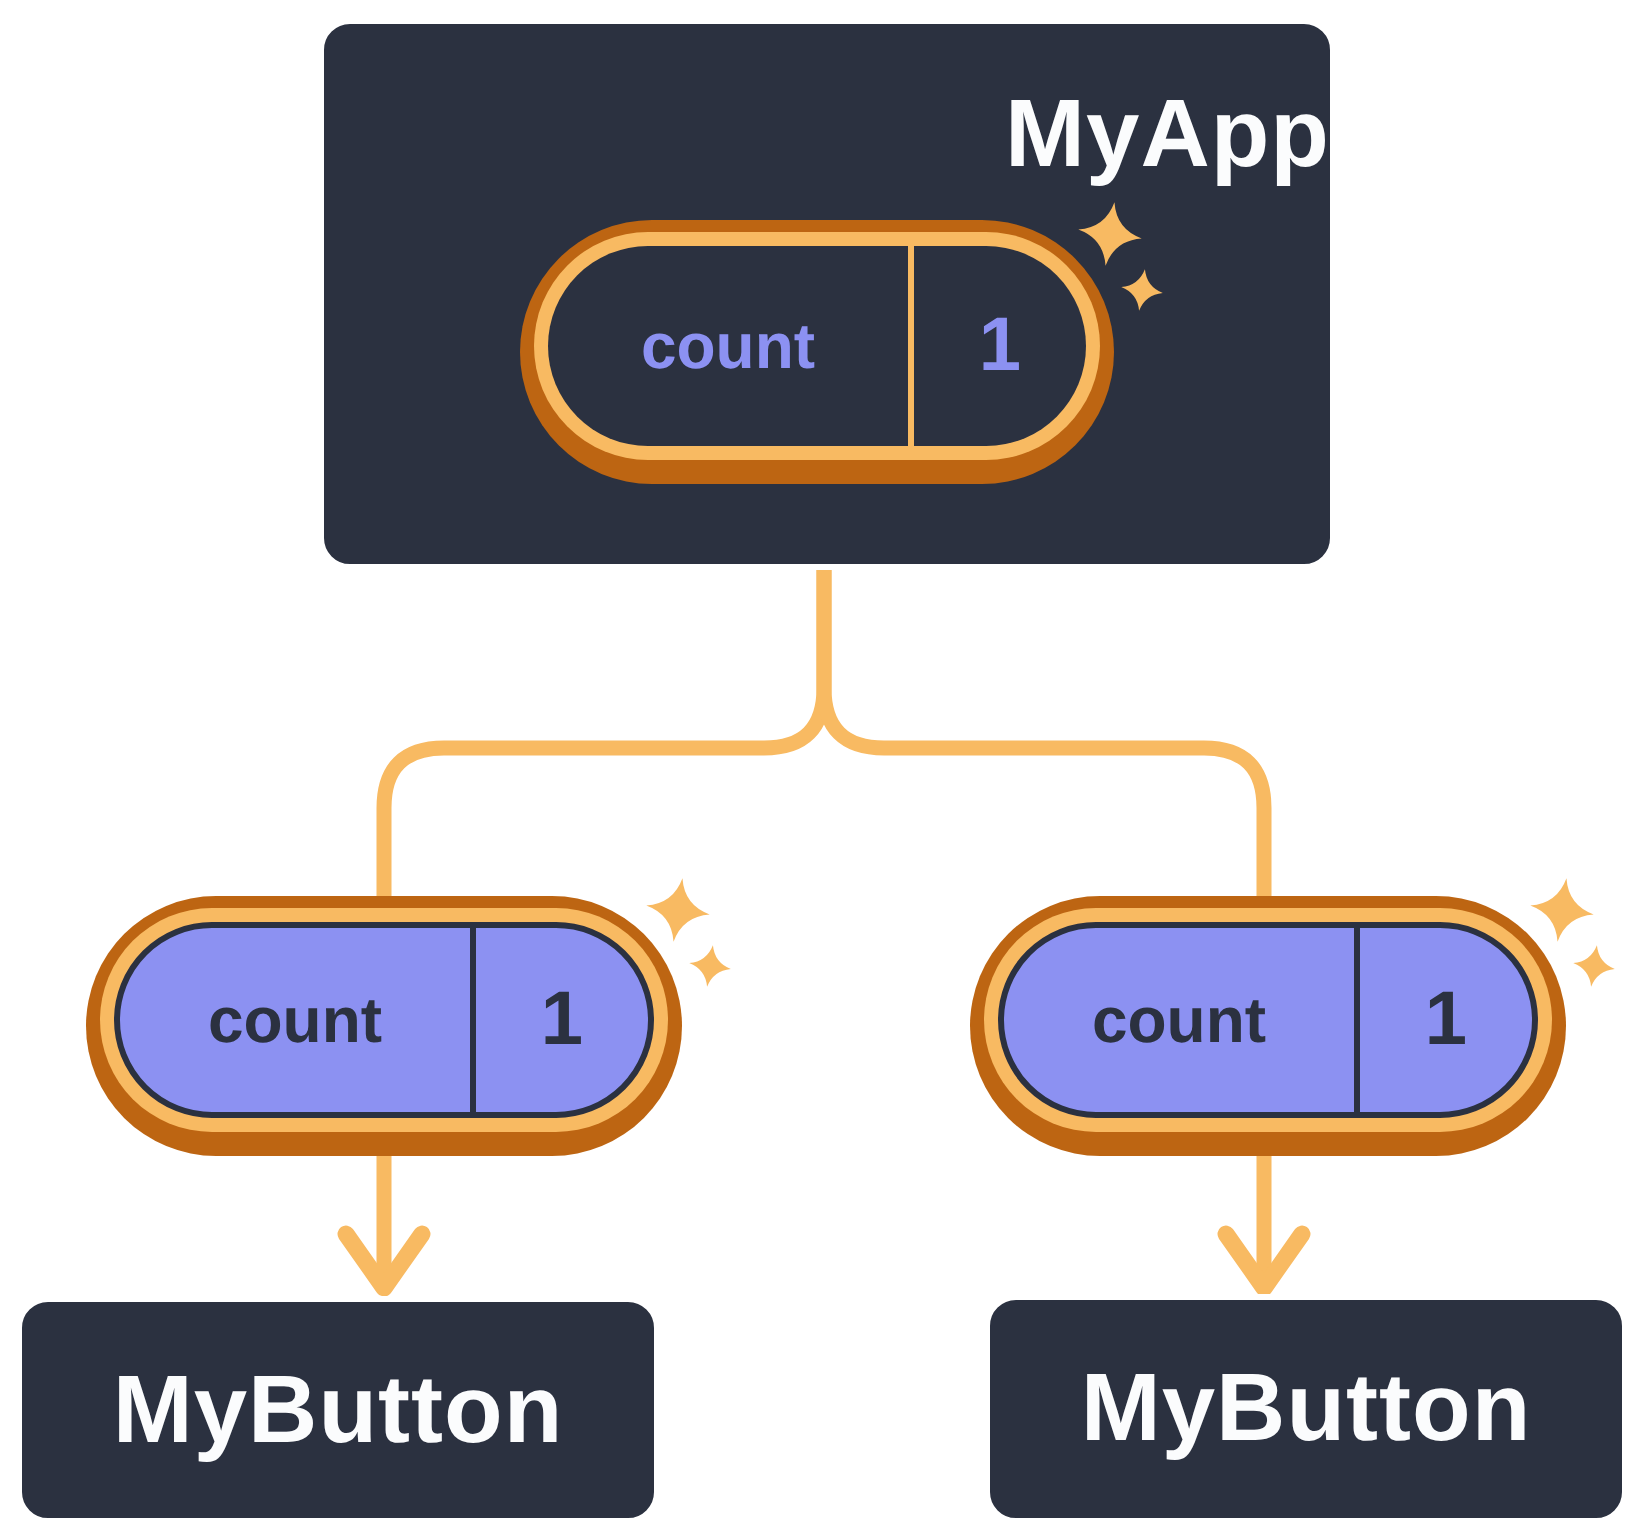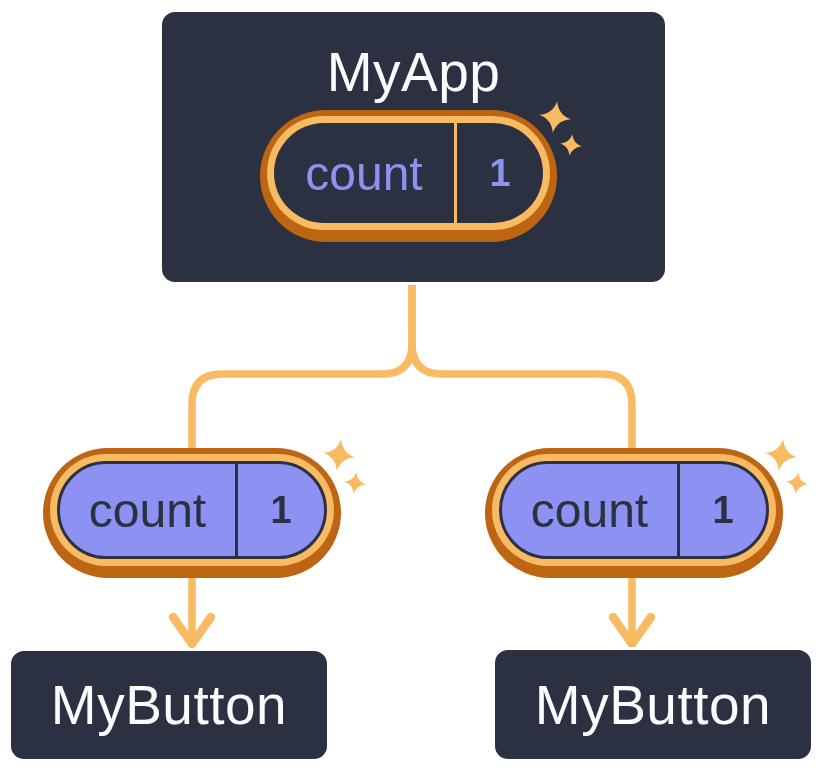--- a/index.html
+++ b/index.html
@@ -9,22 +9,22 @@
   }
   
   #connector-svg{position:absolute;left:0;top:0;z-index:1;}
 
   
   .component-box{
     position:absolute;box-sizing:border-box;z-index:2;
     background:var(--ink);border:3px solid var(--box_border);border-radius:16px;
   }
   .component-title{
-    color:var(--text_light);font-size:55px;font-weight:400;
-    text-align:center;letter-spacing:0.5px;
+    color:var(--text_light);font-size:48px;font-weight:700;
+    text-align:right;letter-spacing:0.5px;
   }
   #root-box{left:159px;top:9px;width:509px;height:276px;}
   #root-box .component-title{margin-top:28px;}
   .child-box{display:flex;align-items:center;justify-content:center;}
   #child-box-0{left:8px;top:648px;width:322px;height:114px;}
   #child-box-1{left:492px;top:647px;width:322px;height:115px;}
 
   
   .pill{
     position:absolute;z-index:3;box-sizing:border-box;border-radius:999px;
@@ -34,21 +34,21 @@
     box-sizing:border-box;height:100%;border-radius:999px;
     background:var(--orange_light);padding:7px;
   }
   .pill-inner{
     box-sizing:border-box;height:100%;border-radius:999px;overflow:hidden;
     display:flex;align-items:stretch;
   }
   .pill-cell{display:flex;align-items:center;justify-content:center;}
   .pill-label-cell{flex:1;}
   .pill-value-cell{width:86px;}
-  .pill-label{font-size:48px;font-weight:400;}
+  .pill-label{font-size:32px;font-weight:700;}
   .pill-value{font-size:38px;font-weight:700;}
   .pill-divider{width:3px;}
 
   
   .pill-state .pill-inner{background:var(--ink);}
   .pill-state .pill-label,.pill-state .pill-value{color:var(--purple);}
   .pill-state .pill-divider{background:var(--orange_light);}
   #state-pill{left:98px;top:98px;width:297px;height:132px;}
 
   

